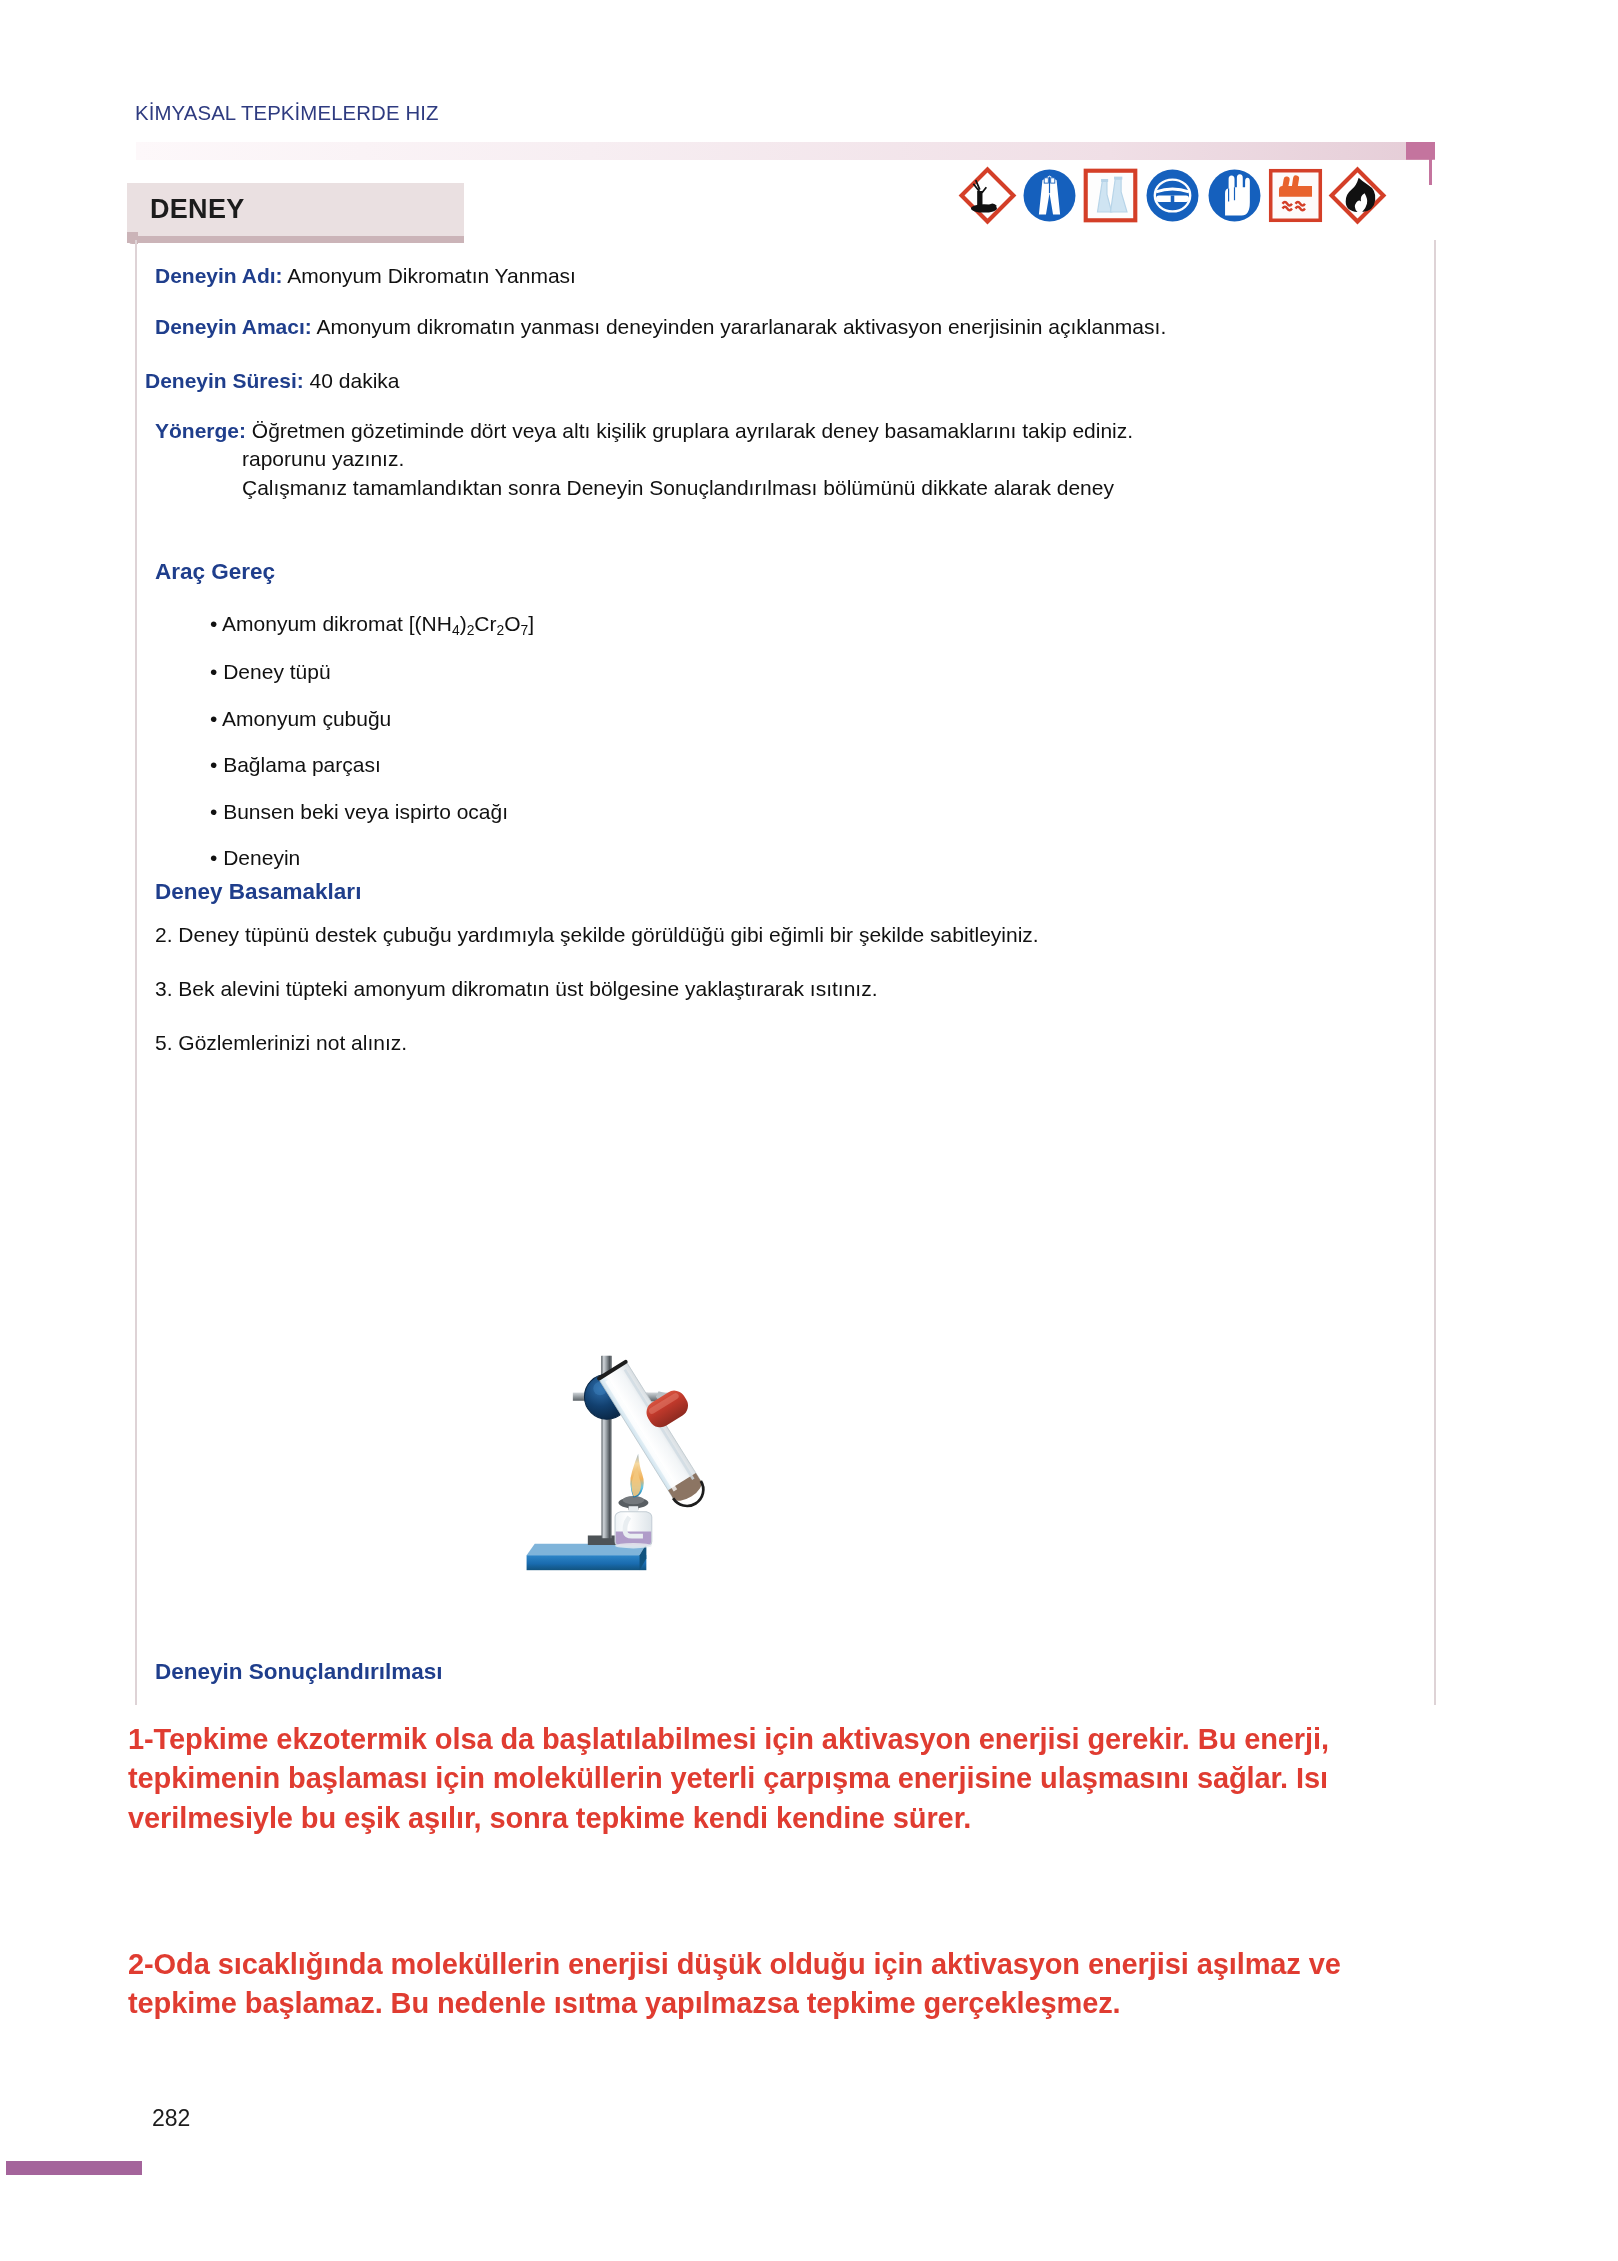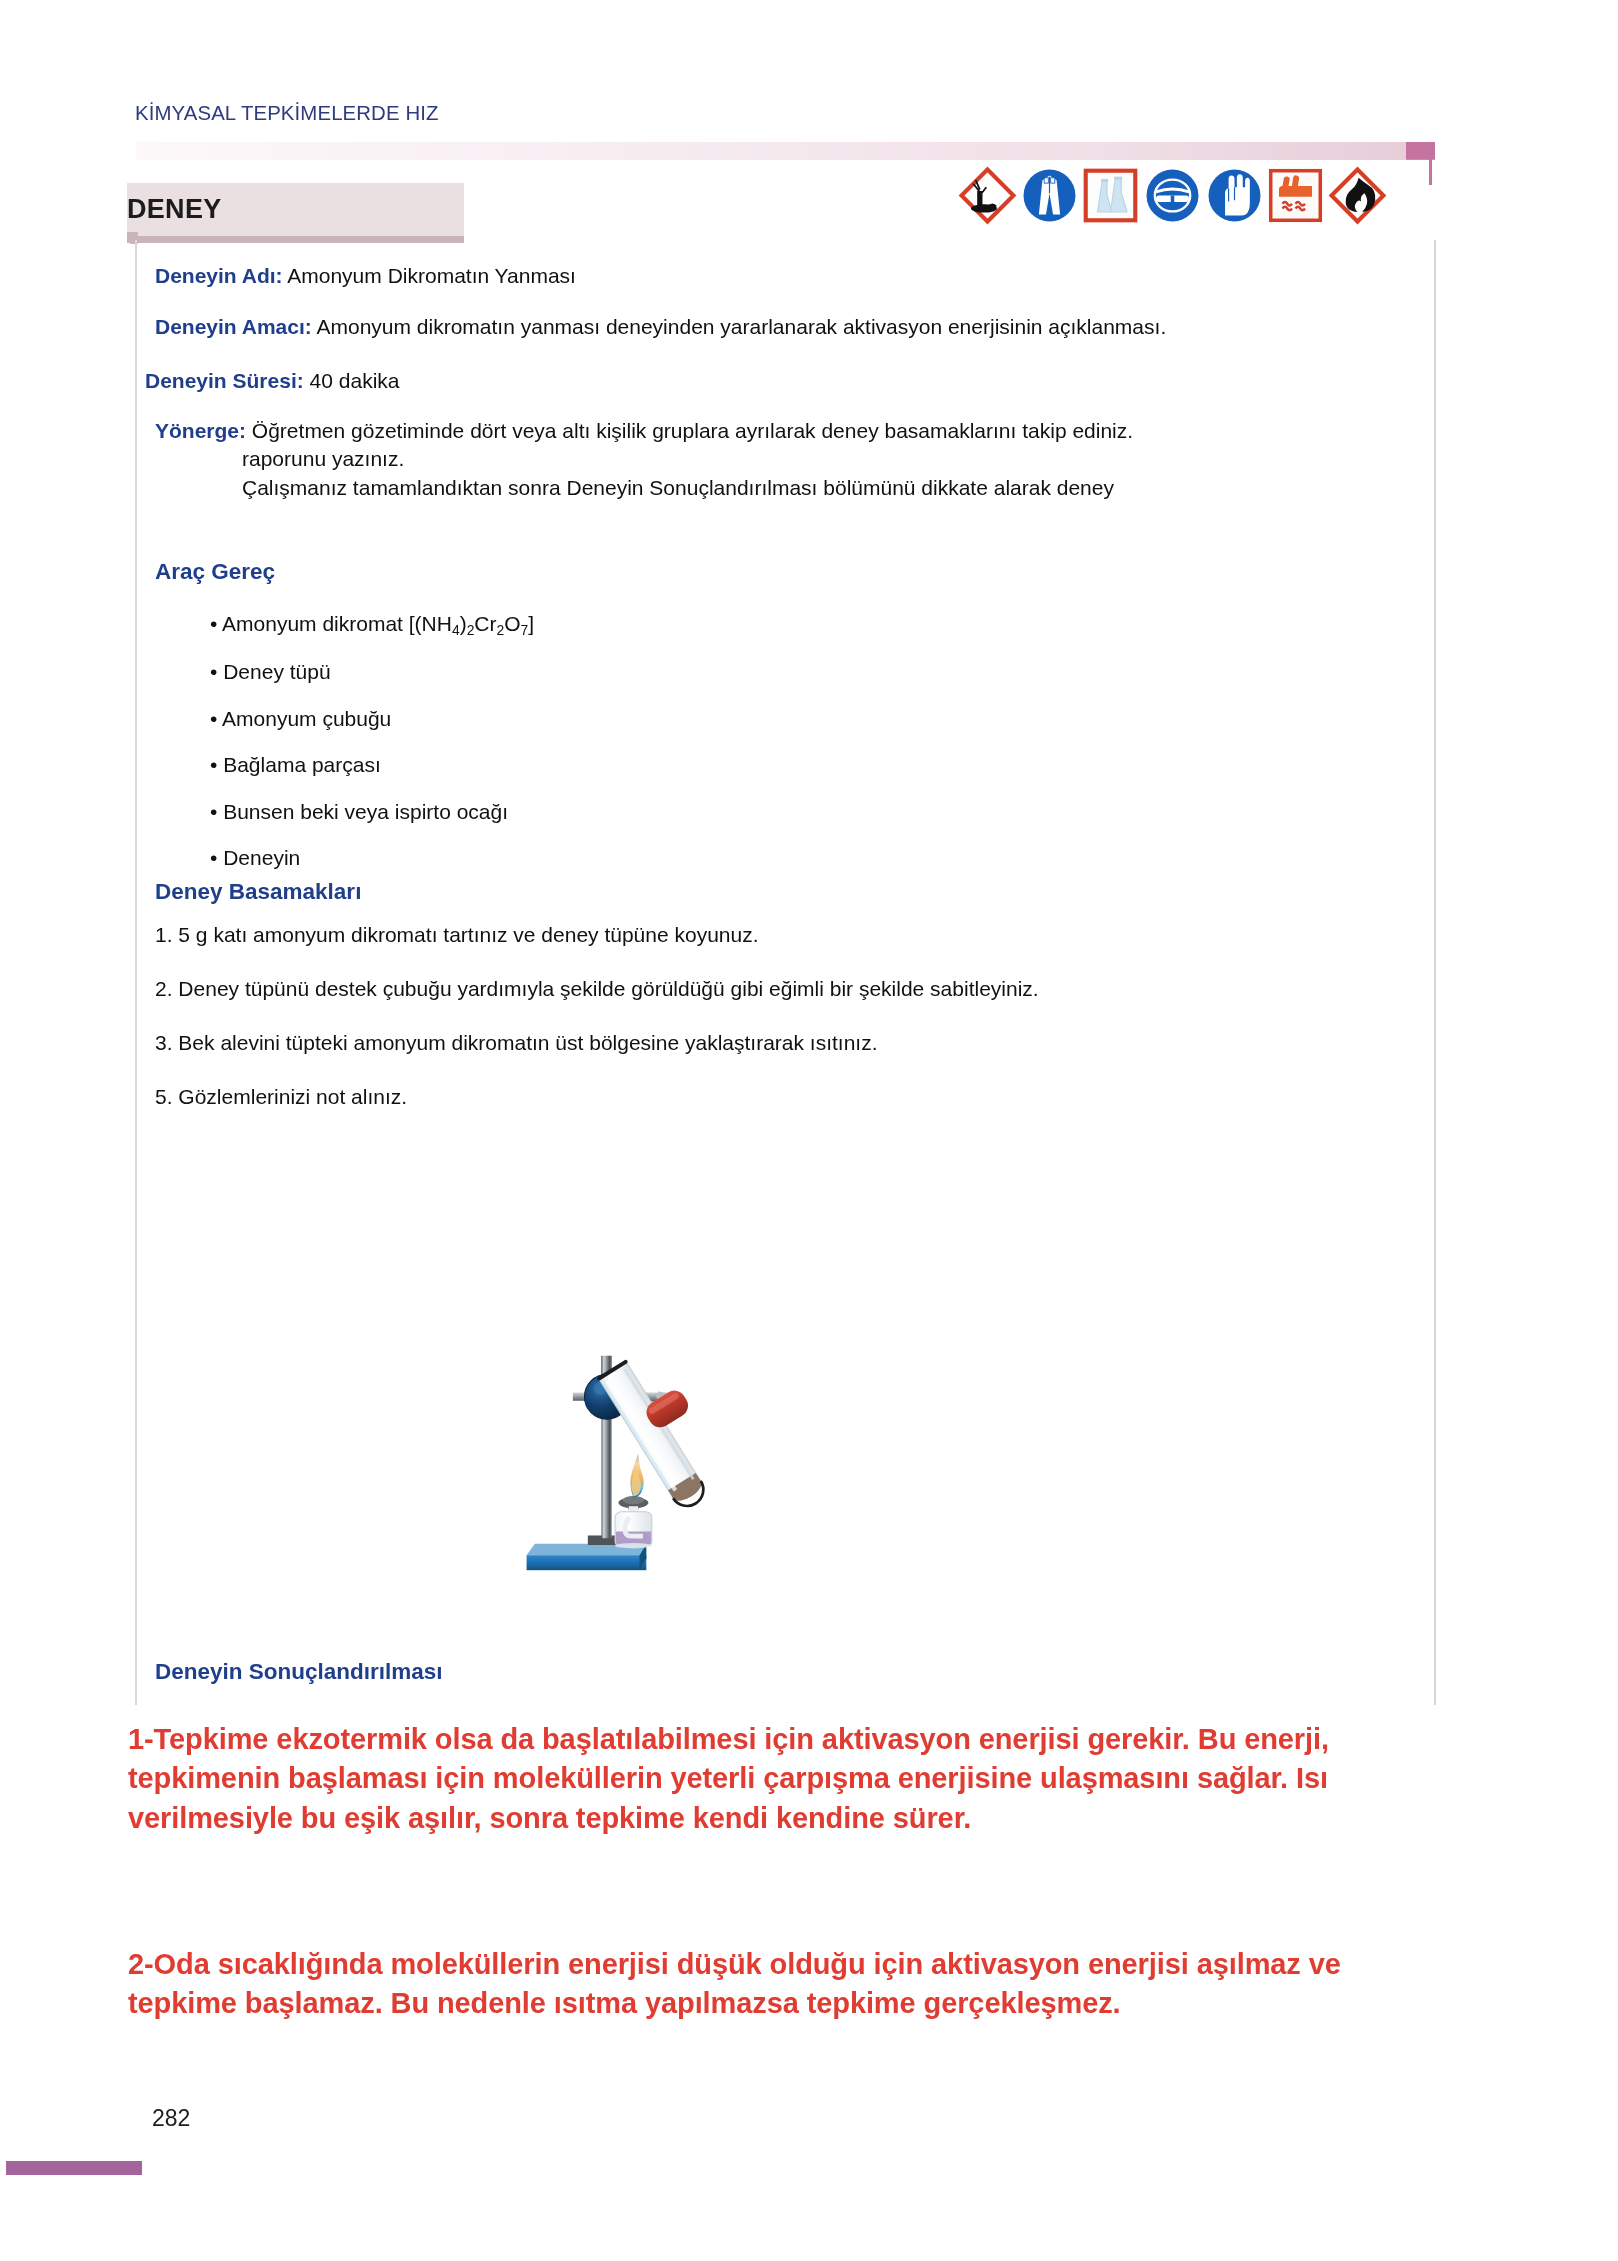--- a/index.html
+++ b/index.html
@@ -60,21 +60,21 @@
     position: absolute;
     left: 127px;
     top: 183px;
     width: 337px;
     height: 53px;
     background: #eae0e1;
     display: flex;
     align-items: center;
   }
   .deney-tab .label {
-    margin-left: 0;
+    margin-left: 23px;
     font-size: 27px;
     font-weight: bold;
     color: #1c1c1c;
     letter-spacing: 0.3px;
   }
   .deney-underline {
     position: absolute;
     left: 127px;
     top: 236px;
     width: 337px;
@@ -306,24 +306,20 @@
   <li>Deney tüpü</li>
   <li>Amonyum çubuğu</li>
   <li>Bağlama parçası</li>
   <li>Bunsen beki veya ispirto ocağı</li>
   <li>Deneyin</li>
 </ul>
 
 <div class="sec-head" style="left:155px; top:879px;">Deney Basamakları</div>
 
 <div class="steps" style="left:155px; top:921px; width:1260px;">
-  <div class="step">
-    <span>1.</span>
-    <span>5 g katı amonyum dikromatı tartınız ve deney tüpüne koyunuz.</span>
-  </div>
   <div class="step">
     <span>2.</span>
     <span>Deney tüpünü destek çubuğu yardımıyla şekilde görüldüğü gibi eğimli bir şekilde sabitleyiniz.</span>
   </div>
   <div class="step">
     <span>3.</span>
     <span>Bek alevini tüpteki amonyum dikromatın üst bölgesine yaklaştırarak ısıtınız.</span>
   </div>
   <div class="step">
     <span>5.</span>

